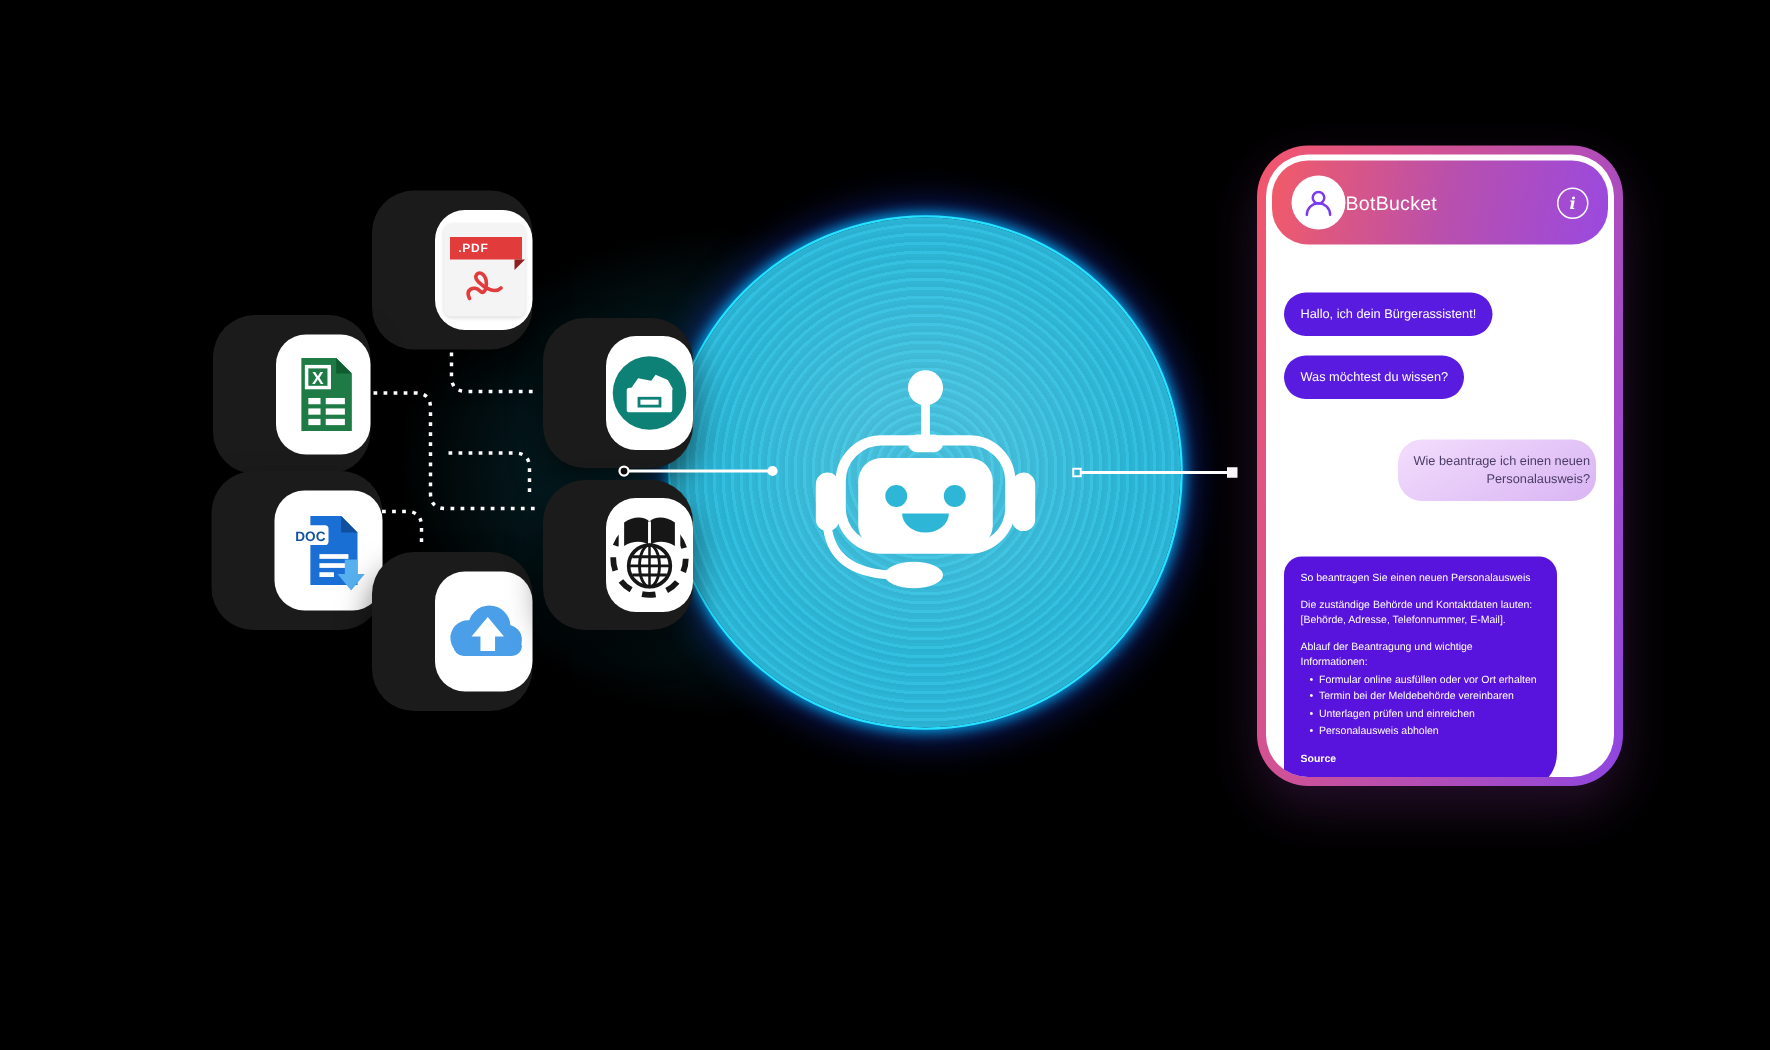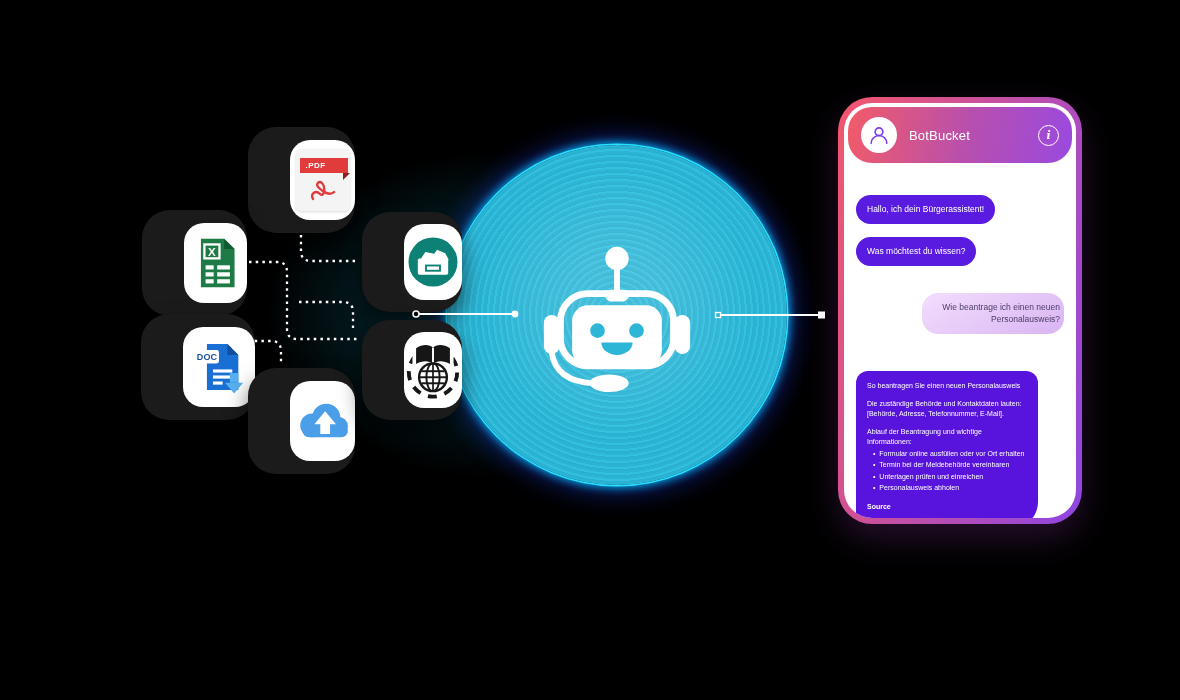--- a/index.html
+++ b/index.html
@@ -49,33 +49,33 @@
   .connectors{position:absolute;left:0;top:0;z-index:4;pointer-events:none;}
 
   
   .phone{position:absolute;left:838px;top:97px;width:244px;height:427px;z-index:5;
          border-radius:34px;padding:6px;box-sizing:border-box;
          background:linear-gradient(105deg,#f4566c 0%,#c250a5 48%,#8e46e2 100%);
          box-shadow:0 14px 34px rgba(150,60,170,.25);}
   .phone-inner{position:relative;width:100%;height:100%;background:#fff;border-radius:28px;overflow:hidden;}
   .chat-header{position:absolute;left:4px;right:4px;top:4px;height:56px;border-radius:24px;
          background:linear-gradient(100deg,#f25b68 0%,#b64fb0 55%,#9a49e0 100%);
-         display:flex;align-items:center;padding:0 13px;box-sizing:border-box;gap:12px;}
+         display:flex;align-items:center;padding:0 13px;box-sizing:border-box;}
   .avatar{width:36px;height:36px;border-radius:50%;background:#fff;
          display:flex;align-items:center;justify-content:center;flex:0 0 auto;}
   .chat-title{flex:1;color:#fff;font-size:13px;letter-spacing:.2px;}
   .info-btn{width:19px;height:19px;border:1.3px solid #fff;border-radius:50%;color:#fff;
          display:flex;align-items:center;justify-content:center;
          font:italic bold 11px "DejaVu Serif", serif;cursor:pointer;}
 
   .bot-bubble{position:absolute;background:#5a1be0;color:#fff;font-size:8.5px;line-height:1.3;
          padding:9px 11px;border-radius:15px;display:inline-block;white-space:nowrap;}
   .msg-bot1{left:12px;top:92px;}
   .msg-bot2{left:12px;top:134px;}
-  .user-bubble{position:absolute;right:12px;top:190px;width:142px;box-sizing:border-box;
+  .user-bubble{position:absolute;right:12px;top:190px;width:132px;box-sizing:border-box;
          background:linear-gradient(150deg,#f3defc,#d9b4f4);color:#4a3c66;
          font-size:8.5px;line-height:1.45;padding:8px 4px;border-radius:16px;text-align:right;}
   .answer-box{position:absolute;left:12px;top:268px;width:182px;box-sizing:border-box;
          background:#5813dc;color:#fff;font-size:7px;line-height:1.5;
          padding:10px 11px 9px;border-radius:12px 12px 26px 12px;}
   .answer-box p{margin:0 0 7px;}
   .answer-box ul{margin:1px 0 8px;padding:0 0 0 6px;list-style:none;}
   .answer-box li{margin:0 0 1px;}
   .answer-box li::before{content:"\2022\00a0\00a0";}
   .source{font-weight:bold;margin:0;}

